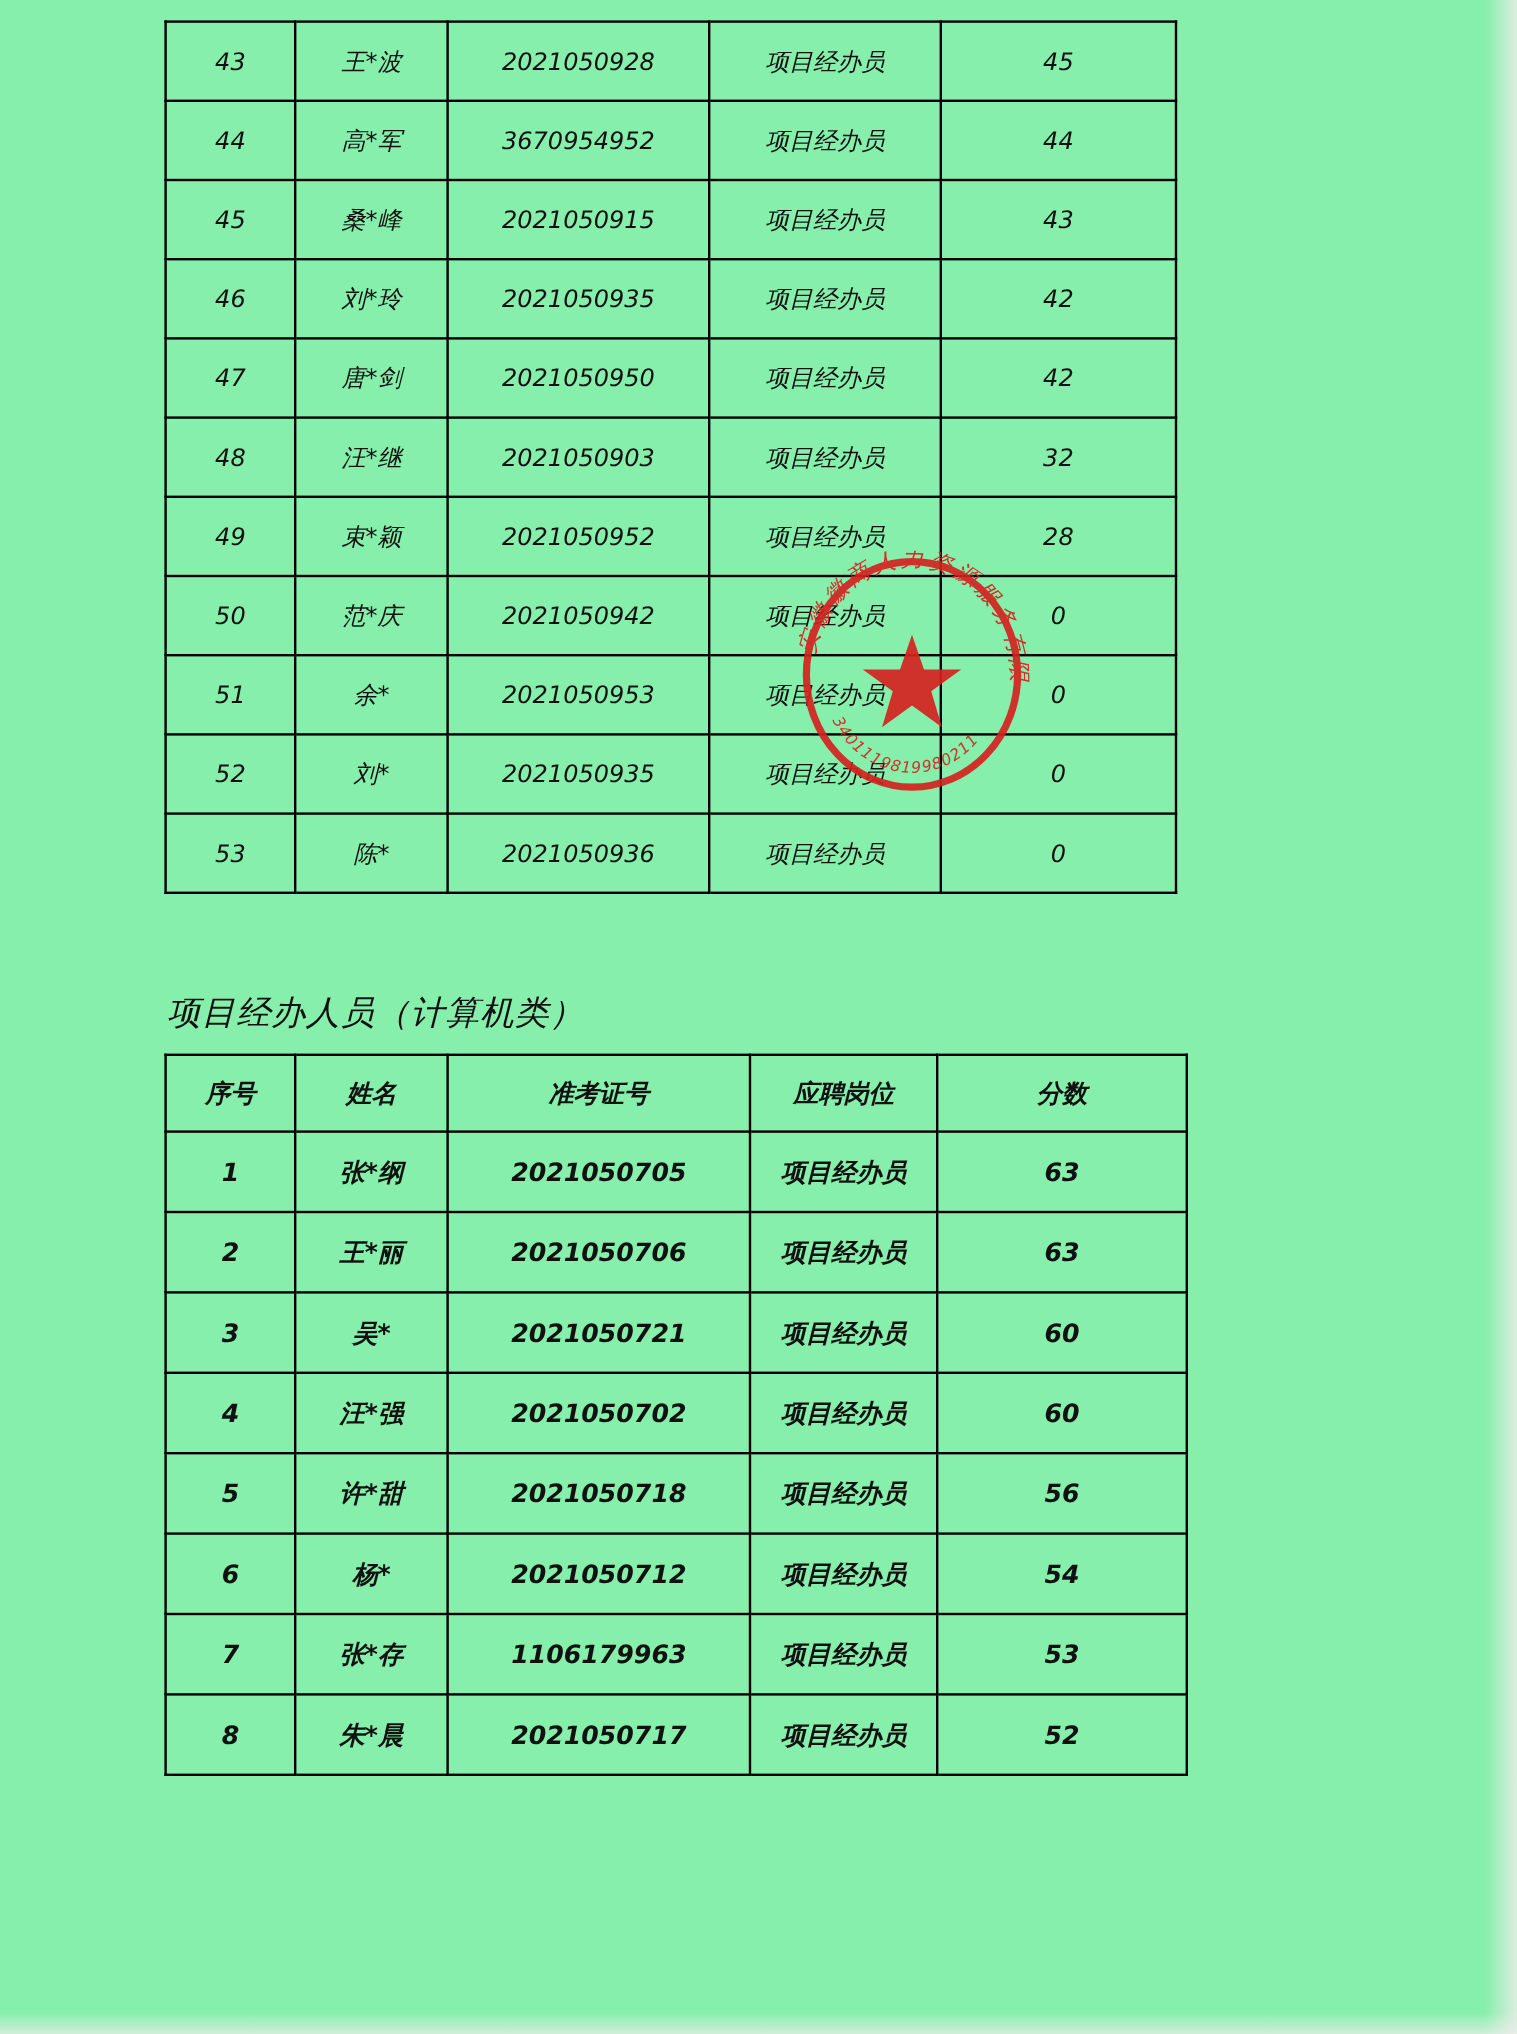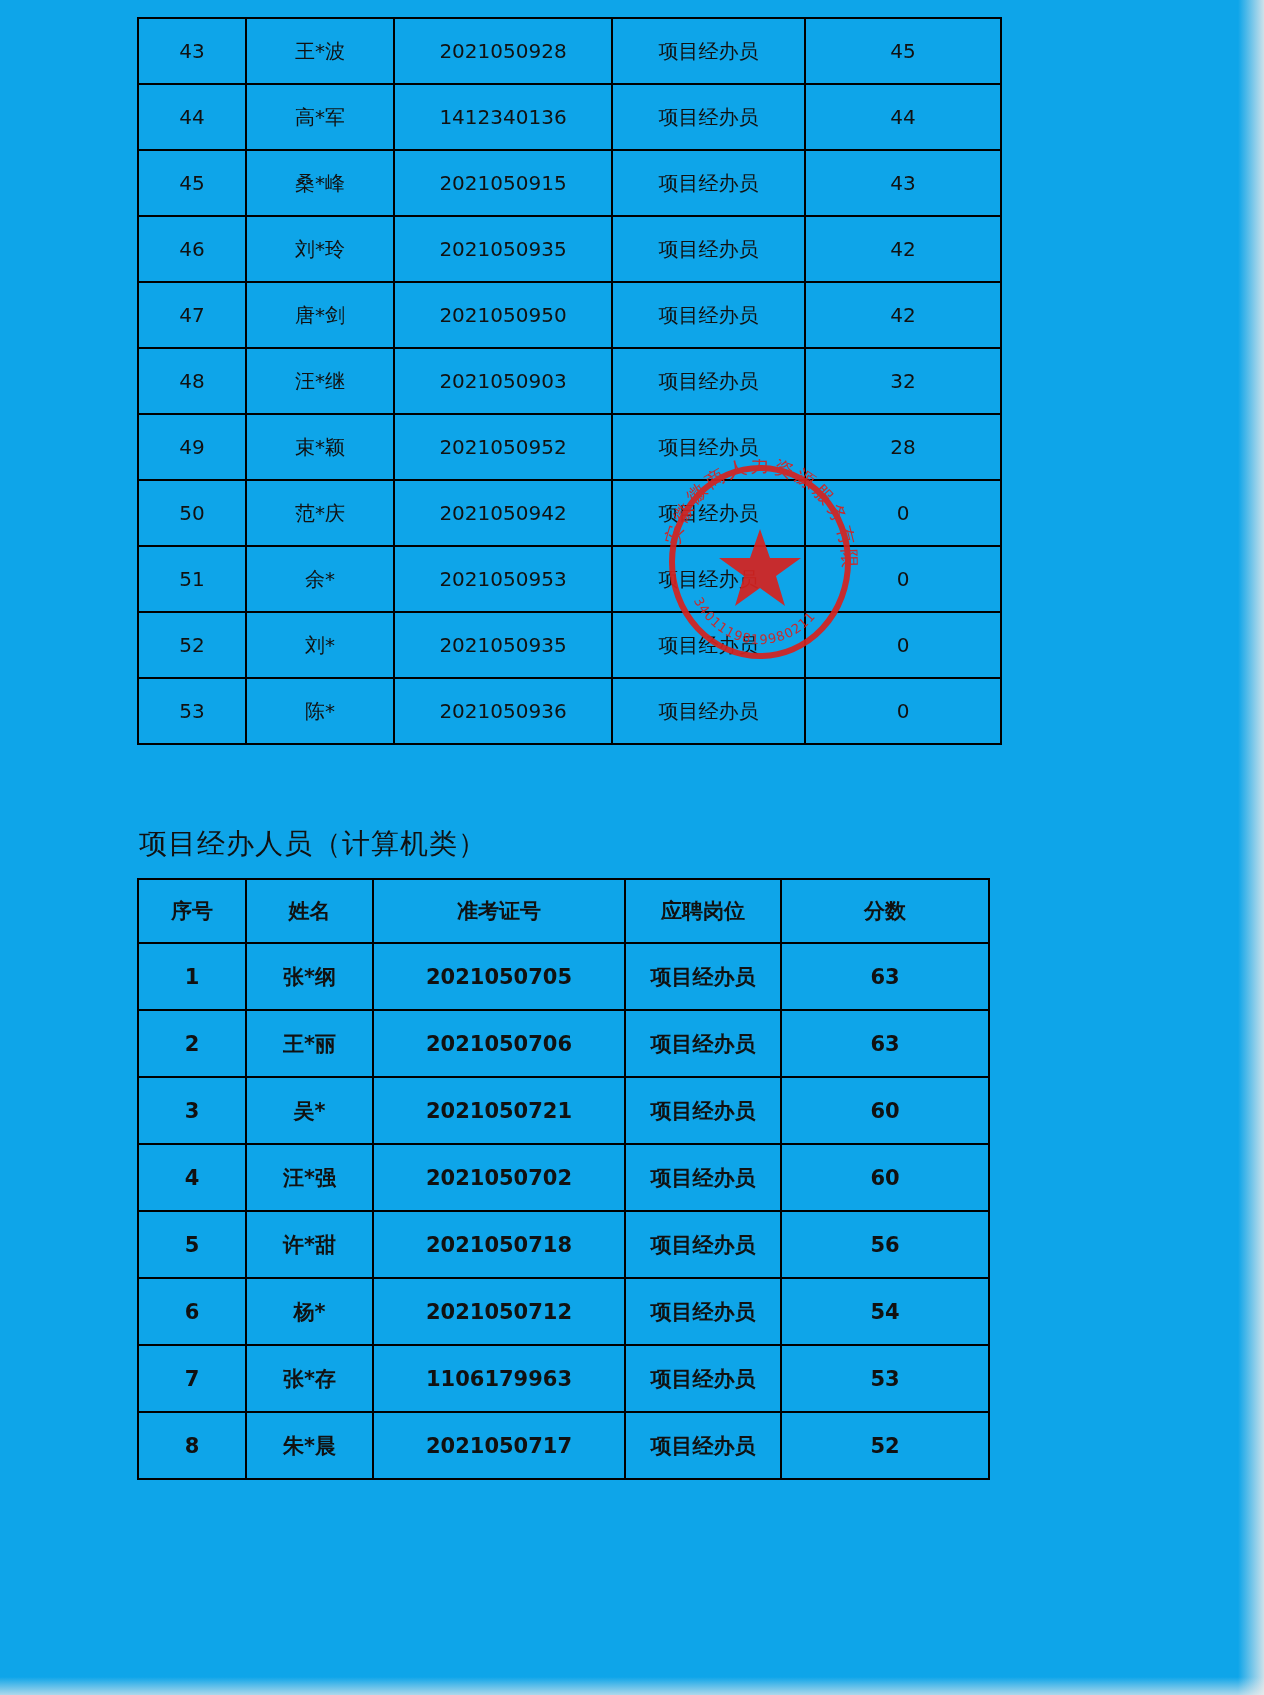--- a/index.html
+++ b/index.html
@@ -11,21 +11,22 @@
     width: 1264px;
     height: 1695px;
     position: relative;
     font-family: "DejaVu Sans", "Liberation Sans", sans-serif;
     color: #111;
     overflow: hidden;
   }
   .page {
     position: absolute;
     inset: 0;
-    background: #0ea5e9;
+    background: #86efac;
+    font-style: italic;
   }
 
   
   .scan-edge-right {
     position: absolute;
     top: 0; right: 0; width: 26px; height: 100%;
     background: linear-gradient(to right, rgba(250,250,250,0), rgba(238,236,234,0.85));
     pointer-events: none;
   }
   .scan-edge-bottom {
@@ -51,21 +52,21 @@
   }
 
   
   #table-top {
     left: 137px;
     top: 17px;
     width: 842px;
   }
   #table-top td { height: 64px; }
   #table-top .c0 { width: 108px; }
-  #table-top .c1 { width: 148px; margin-top: 48px; }
+  #table-top .c1 { width: 127px; margin-top: 48px; }
   #table-top .c2 { width: 218px; }
   #table-top .c3 { width: 193px; }
   #table-top .c4 { width: 196px; }
 
   
   #section-title {
     position: absolute;
     left: 139px;
     top: 825px;
     font-size: 28px;
@@ -125,21 +126,21 @@
         <tr>
           <td class="c0">43</td>
           <td class="c1">王*波</td>
           <td class="c2">2021050928</td>
           <td class="c3">项目经办员</td>
           <td class="c4">45</td>
         </tr>
         <tr>
           <td class="c0">44</td>
           <td class="c1">高*军</td>
-          <td class="c2">1412340136</td>
+          <td class="c2">3670954952</td>
           <td class="c3">项目经办员</td>
           <td class="c4">44</td>
         </tr>
         <tr>
           <td class="c0">45</td>
           <td class="c1">桑*峰</td>
           <td class="c2">2021050915</td>
           <td class="c3">项目经办员</td>
           <td class="c4">43</td>
         </tr>

